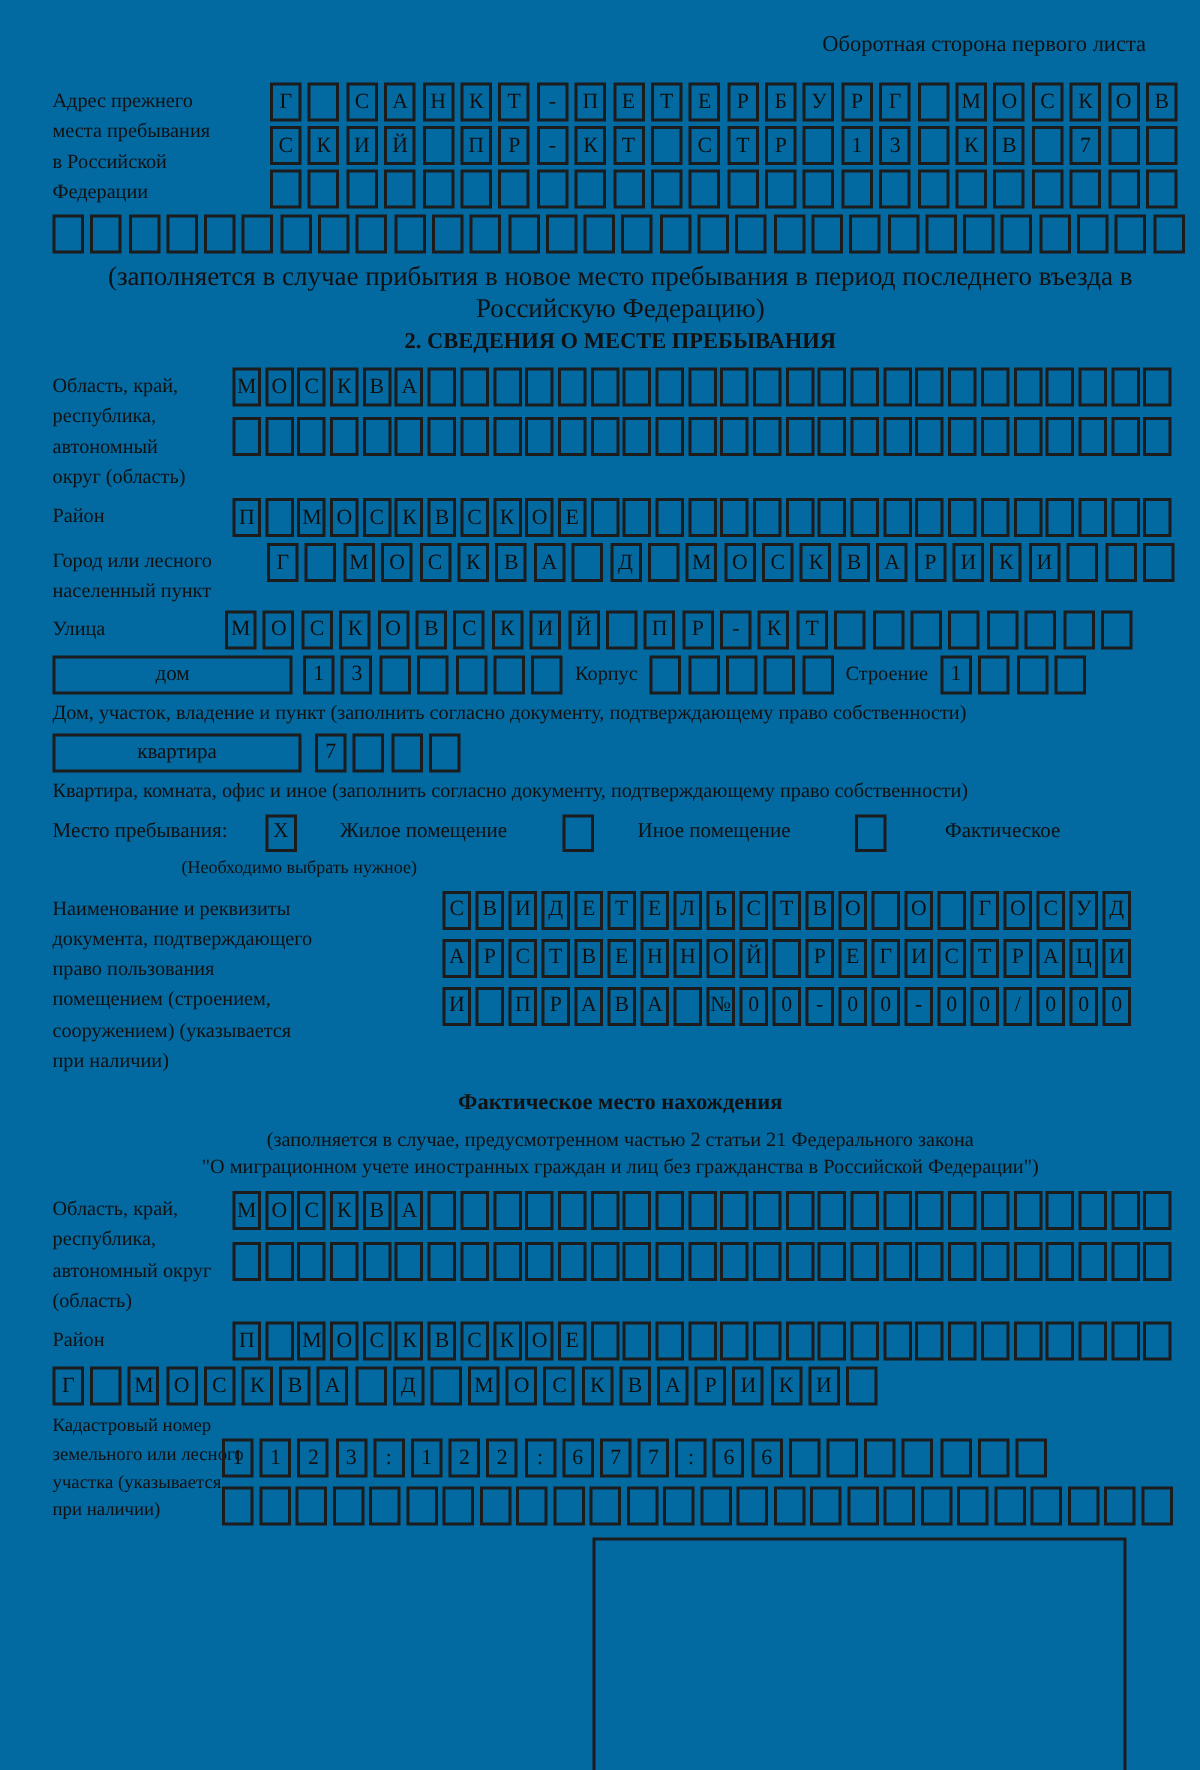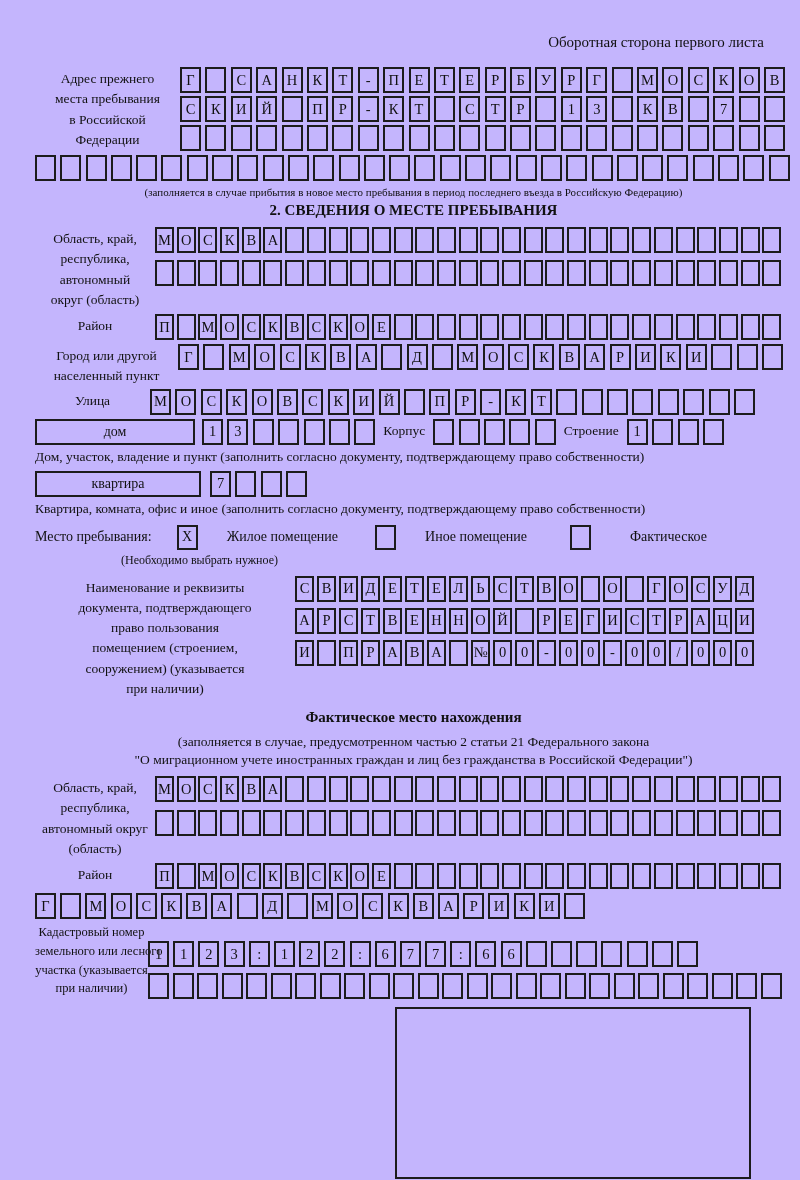--- a/index.html
+++ b/index.html
@@ -1,37 +1,37 @@
 <!DOCTYPE html>
 <html><head>
 <meta charset="utf-8">
 <style>
   * { margin:0; padding:0; box-sizing:border-box; }
   body { background:#ffffff; font-family:"Liberation Serif", serif; color:#111; }
-  .page { width:800px; height:1180px; background:#c4b5fd; padding:16px 8px 0 35px; overflow:hidden; }
+  .page { width:800px; height:1180px; background:#0369a1; padding:4px 8px 0 35px; overflow:hidden; }
 
   .hdr-right { text-align:right; font-size:15px; padding:18px 28px 0 0; margin-bottom:16px; }
 
   .frow { display:flex; align-items:flex-start; }
-  .lbl { flex:none; white-space:pre-line; font-size:13.5px; line-height:1.5; padding-top:2px;text-align:center; }
+  .lbl { flex:none; white-space:pre-line; font-size:13.5px; line-height:1.5; padding-top:2px; }
   .rows { display:flex; flex-direction:column; gap:3px; }
 
   .cellrow { display:flex; gap:var(--gap,4.4px); }
   .cell { flex:none; width:var(--cw,21px); height:26px; border:2px solid #1c1c1c;
           display:flex; align-items:center; justify-content:center;
           font-size:14.5px; line-height:1; }
 
   .g24 { --cw:21px; --gap:4.4px; }
   .g29 { --cw:19px; --gap:2.7px; }
   .g30 { --cw:21px; --gap:4.3px; }
   .g21 { --cw:19px; --gap:3px; }
   .g22 { --cw:21px; --gap:4.2px; }
   .g26 { --cw:21px; --gap:3.5px; }
 
-  .note-center { text-align:center; font-size:11px; margin:5px 0 4px 0; }
+  .note-center { text-align:center; font-size:18px; margin:5px 0 4px 0; }
   .sec-title { text-align:center; font-size:15px; font-weight:bold; margin:4px 0 8px 0; }
 
   .widebox { flex:none; border:2px solid #1c1c1c; height:26px; display:flex;
              align-items:center; justify-content:center; font-size:14px; }
   .inline-lbl { font-size:13.5px; padding:4px 8px 0 8px; flex:none; }
   .small-note { font-size:13.5px; margin:4px 0 6px 0; }
 
   .stayrow { display:flex; align-items:center; margin-top:8px; font-size:14px;gap:15px; }
   .chk { flex:none; width:21px; height:25px; border:2px solid #1c1c1c; margin:0 14px 0 10px;
          display:flex; align-items:center; justify-content:center; font-size:14px; }
@@ -271,21 +271,21 @@
         <span class="cell"></span>
         <span class="cell"></span>
         <span class="cell"></span>
         <span class="cell"></span>
         <span class="cell"></span>
         <span class="cell"></span>
       </div>
   </div>
 
   <div class="frow mb2">
-    <div class="lbl" style="width:143px;">Город или другой
+    <div class="lbl" style="width:143px;">Город или лесного
 населенный пункт</div>
     <div class="cellrow g24">
         <span class="cell">Г</span>
         <span class="cell"></span>
         <span class="cell">М</span>
         <span class="cell">О</span>
         <span class="cell">С</span>
         <span class="cell">К</span>
         <span class="cell">В</span>
         <span class="cell">А</span>

